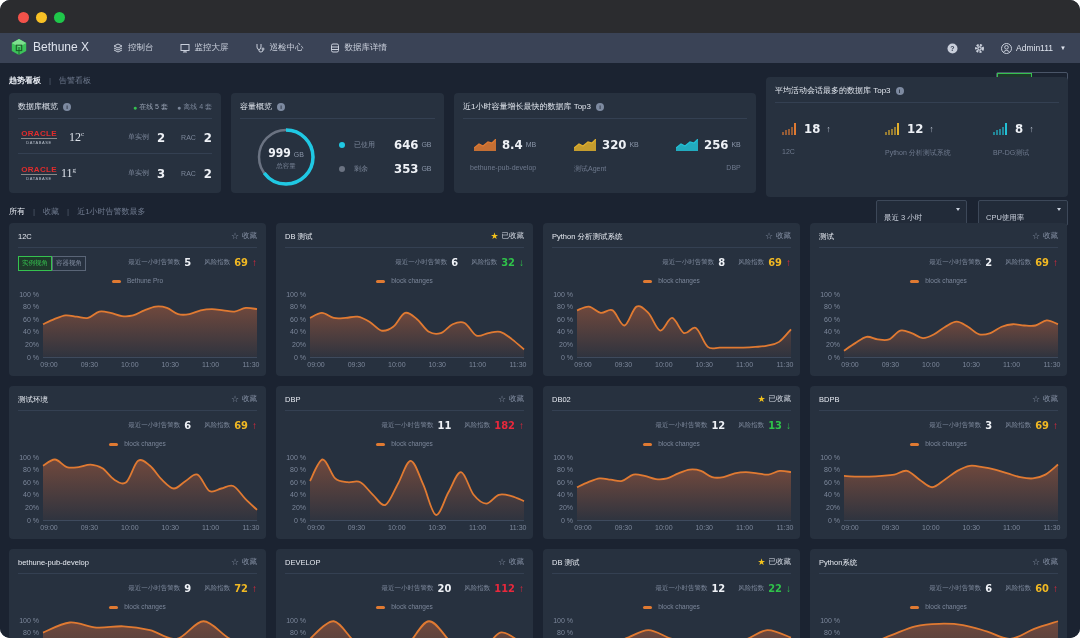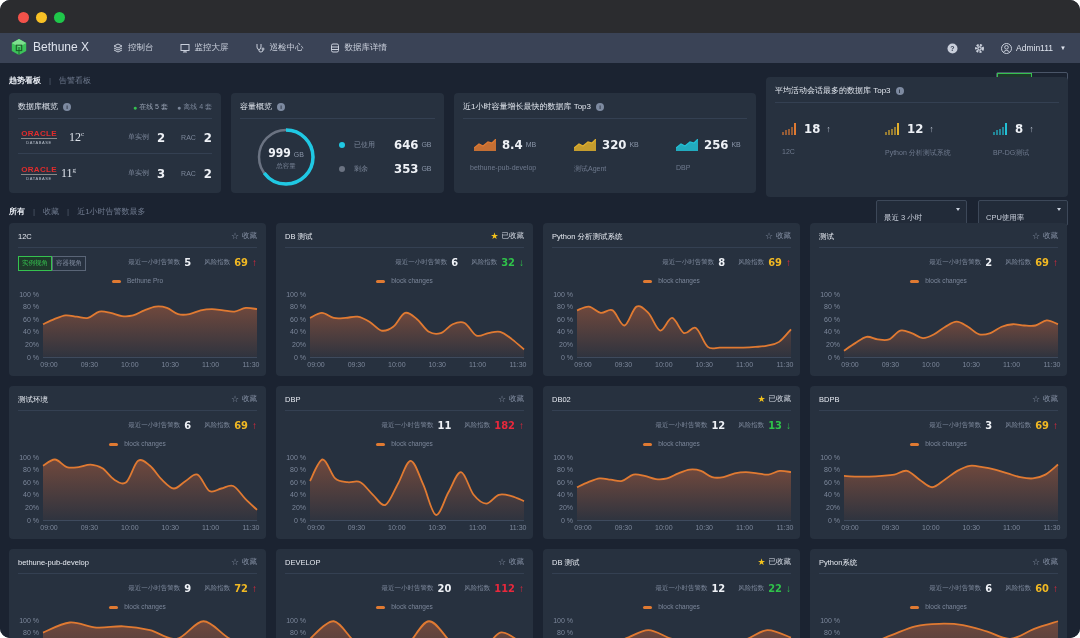--- a/index.html
+++ b/index.html
@@ -30,21 +30,21 @@
 .big{font-family:"DejaVu Sans Condensed","DejaVu Sans",sans-serif;font-weight:bold;color:#eef1f6}
 .unit{font-size:7px;color:#8a95a8;margin-left:3px}
 .muted{color:#7c879a}
 .oracle{display:flex;flex-direction:column;align-items:center;width:44px}
 .oracle .o1{color:#e22c2c;font-weight:bold;font-size:8px;letter-spacing:0.3px;border-bottom:1px solid #888}
 .oracle .o2{color:#b8c0cc;font-size:4px;letter-spacing:0.6px;margin-top:1px}
 .version{font-family:"Liberation Serif",serif;color:#dde2ea;font-size:12px}
 .version sup{font-size:7px}
 .row{position:absolute;display:flex;align-items:center}
 .filterbar{position:absolute;left:9px;top:143px;font-size:8px;color:#6f7a8e;display:flex;align-items:center}
-.filterbar .active{color:#e8ecf3;font-weight:bold}
+.filterbar .active{color:#e8ecf3;font-weight:normal}
 .select{position:absolute;top:137px;height:17px;border:1px solid #3d4859;background:#222b39;border-radius:2px;font-size:7.5px;color:#c9cfdb;padding:12px 7px}
 .select .caret{position:absolute;right:6px;top:7px;width:0;height:0;border-left:2.5px solid transparent;border-right:2.5px solid transparent;border-top:3px solid #c9cfdb}
 .mcard{position:absolute;width:257px;height:153px;background:#27313f;border-radius:4px;overflow:hidden}
 .mcard .mtitle{position:absolute;left:9px;top:9px;font-size:7.5px;color:#e6eaf1}
 .mcard .fav{position:absolute;right:9px;top:8px;font-size:7.5px;color:#8792a6;display:flex;align-items:center}
 .mcard .fav .star{margin-right:3px;font-size:9px}
 .mcard .fav.on{color:#d8dde6}
 .mcard .fav.on .star{color:#f3c21c}
 .mcard .mline{position:absolute;left:9px;right:9px;top:24px;height:1px;background:#344052}
 .stats{position:absolute;right:9px;top:33px;display:flex;align-items:center;font-size:6.5px;color:#7c879a}
@@ -235,21 +235,21 @@
             <div style="display:flex;align-items:center">
               <svg width="22" height="12" viewBox="0 0 22 12">
                 <path d="M0 12 L0 9 L5 5 L9 7 L14 3 L18 4 L22 0 L22 12 Z" fill="#e2b02c" opacity="0.85"></path>
                 <path d="M0 9 L5 5 L9 7 L14 3 L18 4 L22 0" fill="none" stroke="#e2b02c" stroke-width="1.2"></path>
               </svg>
               <span class="big" style="font-size:13px;margin-left:6px">320</span>
               <span class="unit">KB</span>
             </div>
             <div style="font-size:7px;color:#6f7a8e;margin-top:12px">测试Agent</div>
           </div>
-          <div class="row" style="left:222px;top:44px;flex-direction:column;align-items:flex-start">
+          <div class="row" style="left:222px;top:44px;flex-direction:column;align-items:flex-end">
             <div style="display:flex;align-items:center">
               <svg width="22" height="12" viewBox="0 0 22 12">
                 <path d="M0 12 L0 9 L5 5 L9 7 L14 3 L18 4 L22 0 L22 12 Z" fill="#22c1d6" opacity="0.85"></path>
                 <path d="M0 9 L5 5 L9 7 L14 3 L18 4 L22 0" fill="none" stroke="#22c1d6" stroke-width="1.2"></path>
               </svg>
               <span class="big" style="font-size:13px;margin-left:6px">256</span>
               <span class="unit">KB</span>
             </div>
             <div style="font-size:7px;color:#6f7a8e;margin-top:12px">DBP</div>
           </div>

